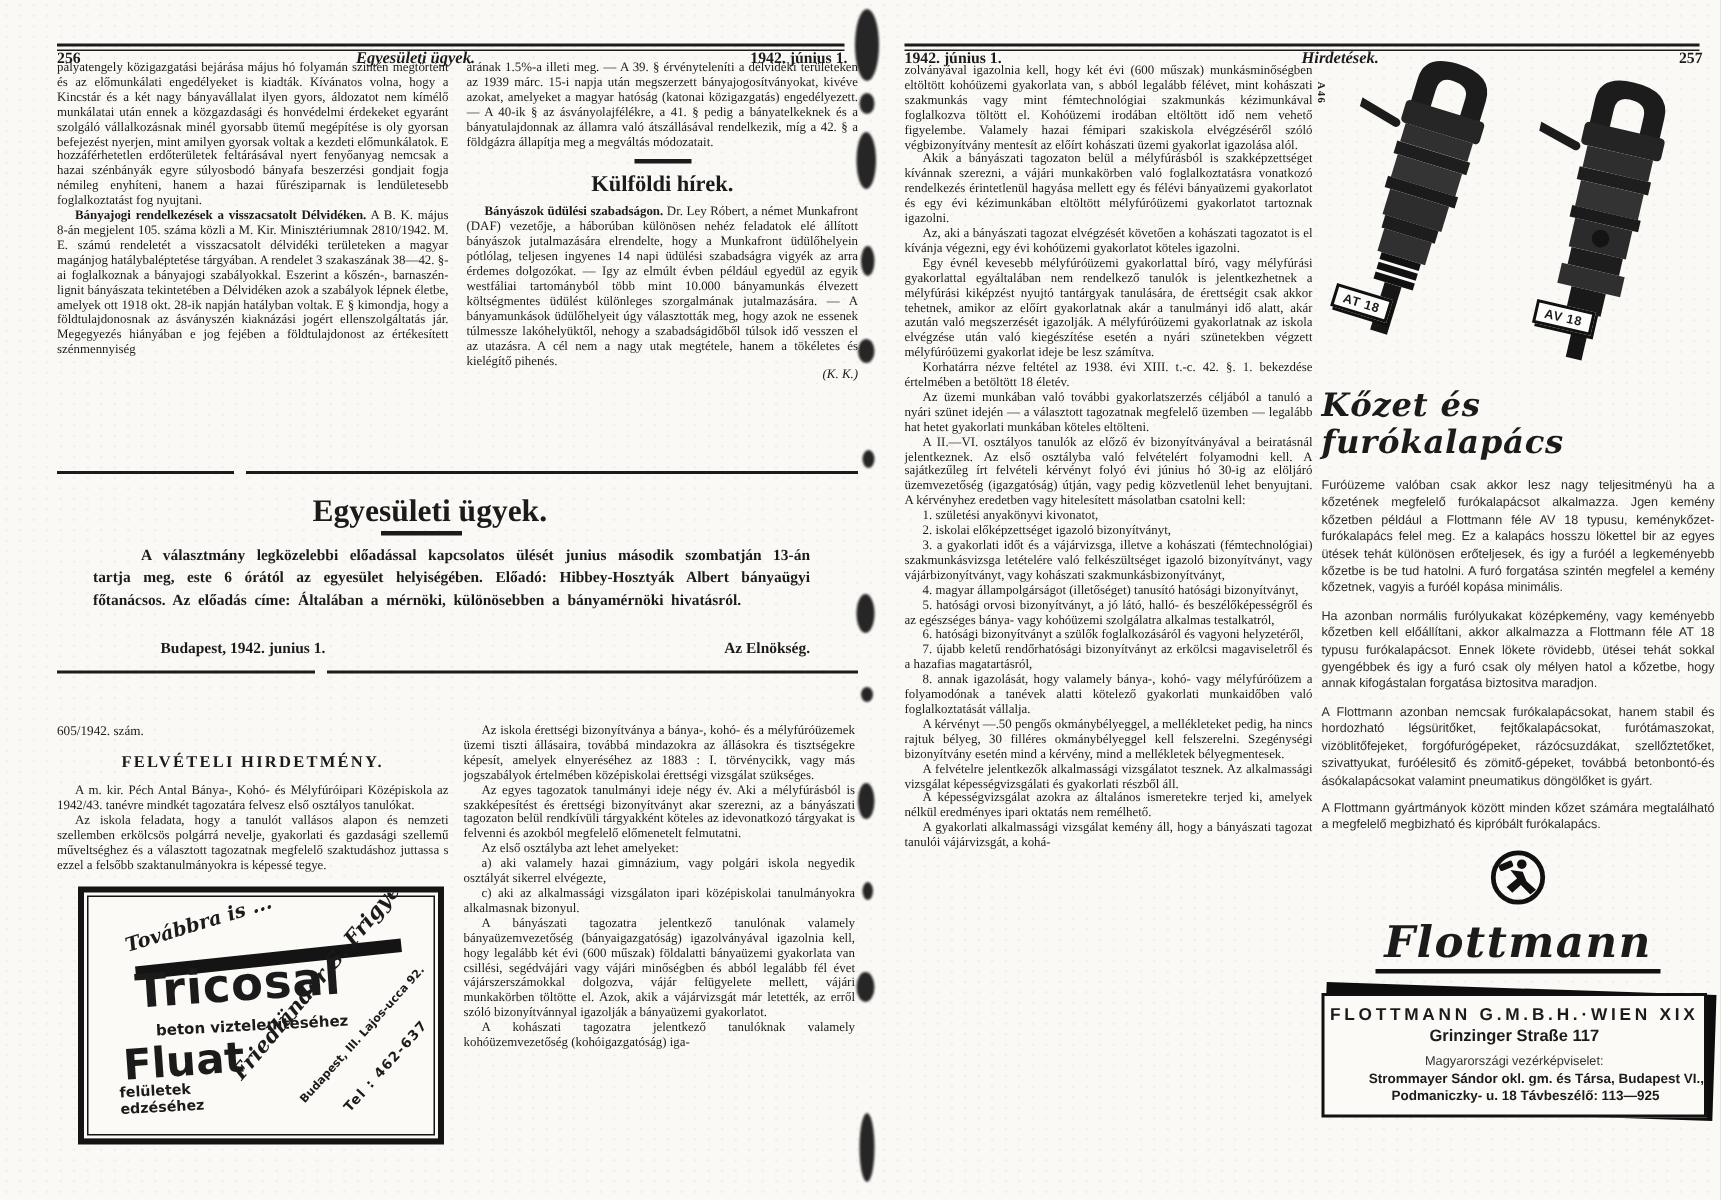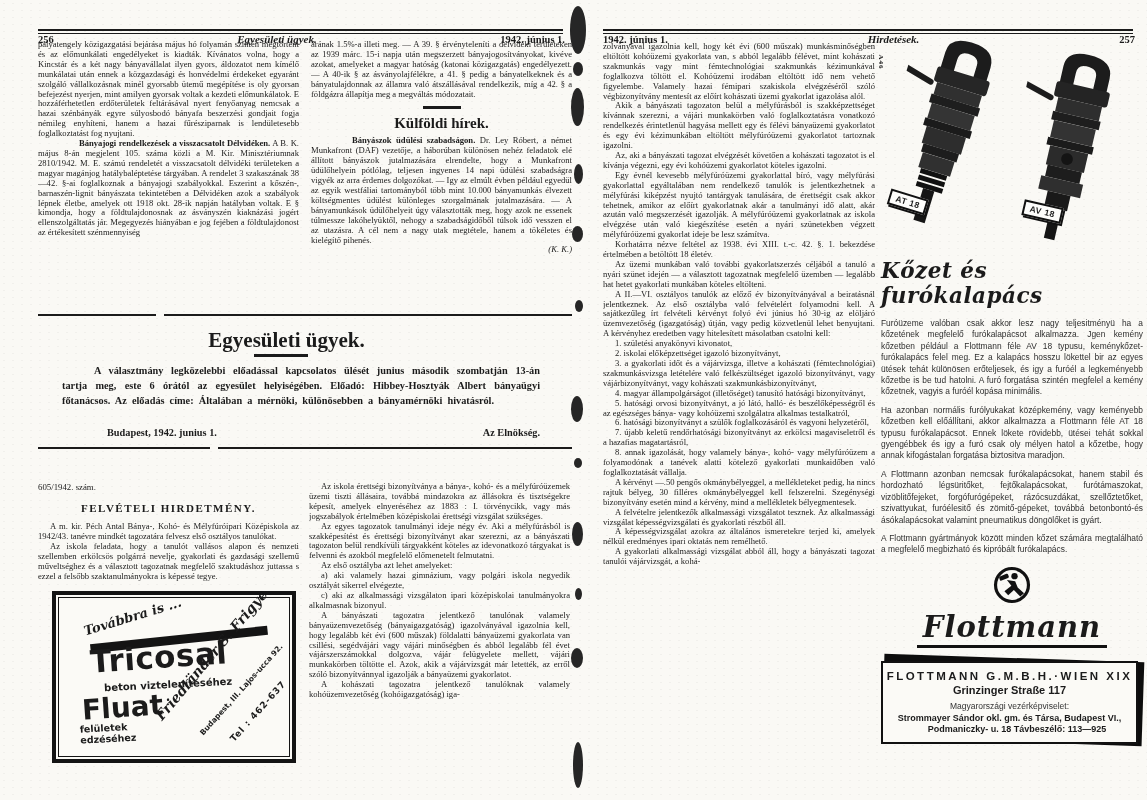--- a/index.html
+++ b/index.html
@@ -13,21 +13,21 @@
   
   .runhead{position:absolute;top:14px;left:38px;right:8px;display:flex;align-items:baseline;font-size:10.5px;font-weight:bold;margin-top:19px;}
   .runhead .c{flex:1;text-align:center;font-style:italic;font-size:11px;}
   .rule-double{position:absolute;left:38px;right:10px;border-top:2.5px solid #1b1b1b;border-bottom:1px solid #1b1b1b;height:2px;}
 
   
   .cols{position:absolute;display:flex;gap:12px;}
   .col{width:261px;overflow:hidden;}
   .p{margin:0;text-align:justify;text-indent:12px;font-size:8.6px;line-height:9.9px;}
   .p.noind{text-indent:0;}
-  .lead{font-weight:bold;margin-left:29px;}
+  .lead{font-weight:bold;}
   .dash-sep{width:38px;height:3px;background:#1b1b1b;margin:7px auto 6px auto;}
   .subhead{text-align:center;font-weight:bold;font-size:15px;margin:0 0 4px 0;}
   .sig-right{text-align:right;font-size:8.6px;line-height:9.9px;font-style:italic;}
 
   
   .soc-title{position:absolute;left:0;right:0;text-align:center;font-size:21px;font-weight:bold;}
   .soc-underline{position:absolute;left:254px;width:54px;height:2.5px;background:#1b1b1b;}
   .soc-ann{position:absolute;left:62px;width:478px;font-weight:bold;font-size:10.3px;line-height:15px;text-align:justify;text-indent:32px;word-spacing:2.5px;}
   .soc-foot{position:absolute;left:62px;width:478px;display:flex;font-weight:bold;font-size:10.3px;justify-content:flex-end;}
   .soc-foot .d{margin-left:45px;}
@@ -68,21 +68,21 @@
   .f-p{font-family:"Liberation Sans",sans-serif;font-size:8.4px;line-height:11.4px;text-align:justify;color:#2e2e2e;margin:0 0 7px 0;}
   .f-logo{text-align:center;margin:10px 0 2px 0;}
   .f-wordmark{text-align:center;font-family:"DejaVu Serif",serif;font-style:italic;font-weight:bold;font-size:29px;letter-spacing:1px;}
   .f-wordmark span{border-bottom:3px solid #111;padding:0 6px 1px 6px;}
   .fbox-wrap{position:relative;margin-top:14px;height:86px;}
   .fbox-back{position:absolute;left:2px;top:0;right:0;bottom:2px;background:#0d0d0d;transform:rotate(1.9deg);}
   .fbox{position:absolute;left:0;top:3px;right:5px;bottom:0;background:#fbfaf6;border:2px solid #111;text-align:center;padding-top:7px;font-family:"Liberation Sans",sans-serif;}
   .fb1{font-weight:bold;font-size:11.5px;letter-spacing:2.5px;}
   .fb2{font-weight:bold;font-size:11px;margin-top:2px;}
   .fb3{font-size:8.5px;margin-top:5px;color:#333;}
-  .fb4{font-weight:bold;font-size:9px;margin-top:2px;}
+  .fb4{font-weight:bold;font-size:9px;margin-top:2px;text-align:right;}
   .fb5{font-weight:bold;font-size:9px;margin-top:1px;margin-left:15px;}
 </style>
 </head>
 <body>
 
 <div class="canvas">
 
   <div class="page page-left">
     <div class="runhead">
       <span>256</span>
@@ -187,21 +187,21 @@
       <p class="p">2. iskolai előképzettséget igazoló bizonyítványt,</p>
       <p class="p">3. a gyakorlati időt és a vájárvizsga, illetve a kohászati (fémtechnológiai) szakmunkásvizsga letételére való felkészültséget igazoló bizonyítványt, vagy vájárbizonyítványt, vagy kohászati szakmunkásbizonyítványt,</p>
       <p class="p">4. magyar állampolgárságot (illetőséget) tanusító hatósági bizonyítványt,</p>
       <p class="p">5. hatósági orvosi bizonyítványt, a jó látó, halló- és beszélőképességről és az egészséges bánya- vagy kohóüzemi szolgálatra alkalmas testalkatról,</p>
       <p class="p">6. hatósági bizonyítványt a szülők foglalkozásáról és vagyoni helyzetéről,</p>
       <p class="p">7. újabb keletű rendőrhatósági bizonyítványt az erkölcsi magaviseletről és a hazafias magatartásról,</p>
       <p class="p">8. annak igazolását, hogy valamely bánya-, kohó- vagy mélyfúróüzem a folyamodónak a tanévek alatti kötelező gyakorlati munkaidőben való foglalkoztatását vállalja.</p>
       <p class="p">A kérvényt —.50 pengős okmánybélyeggel, a mellékleteket pedig, ha nincs rajtuk bélyeg, 30 filléres okmánybélyeggel kell felszerelni. Szegénységi bizonyítvány esetén mind a kérvény, mind a mellékletek bélyegmentesek.</p>
       <p class="p">A felvételre jelentkezők alkalmassági vizsgálatot tesznek. Az alkalmassági vizsgálat képességvizsgálati és gyakorlati részből áll.</p>
       <p class="p">A képességvizsgálat azokra az általános ismeretekre terjed ki, amelyek nélkül eredményes ipari oktatás nem remélhető.</p>
-      <p class="p">A gyakorlati alkalmassági vizsgálat abból áll, hogy a bányászati tagozat tanulói vájárvizsgát, a kohá-</p>
+      <p class="p">A gyakorlati alkalmassági vizsgálat kemény áll, hogy a bányászati tagozat tanulói vájárvizsgát, a kohá-</p>
     </div>
 
     <div class="fcol">
       <div class="fmark">A46</div>
 
       <div class="drills">
         <div class="drill d1">
           <svg viewBox="0 0 110 210" width="112" height="205">
             <path d="M30 40 L30 22 Q30 5 53 5 Q79 5 79 24 L79 40 L65 40 L65 26 Q65 17 53 17 Q44 17 44 26 L44 40 Z" fill="#1c1c1c"></path>
             <rect x="27" y="38" width="56" height="16" rx="3" fill="#262626"></rect>

